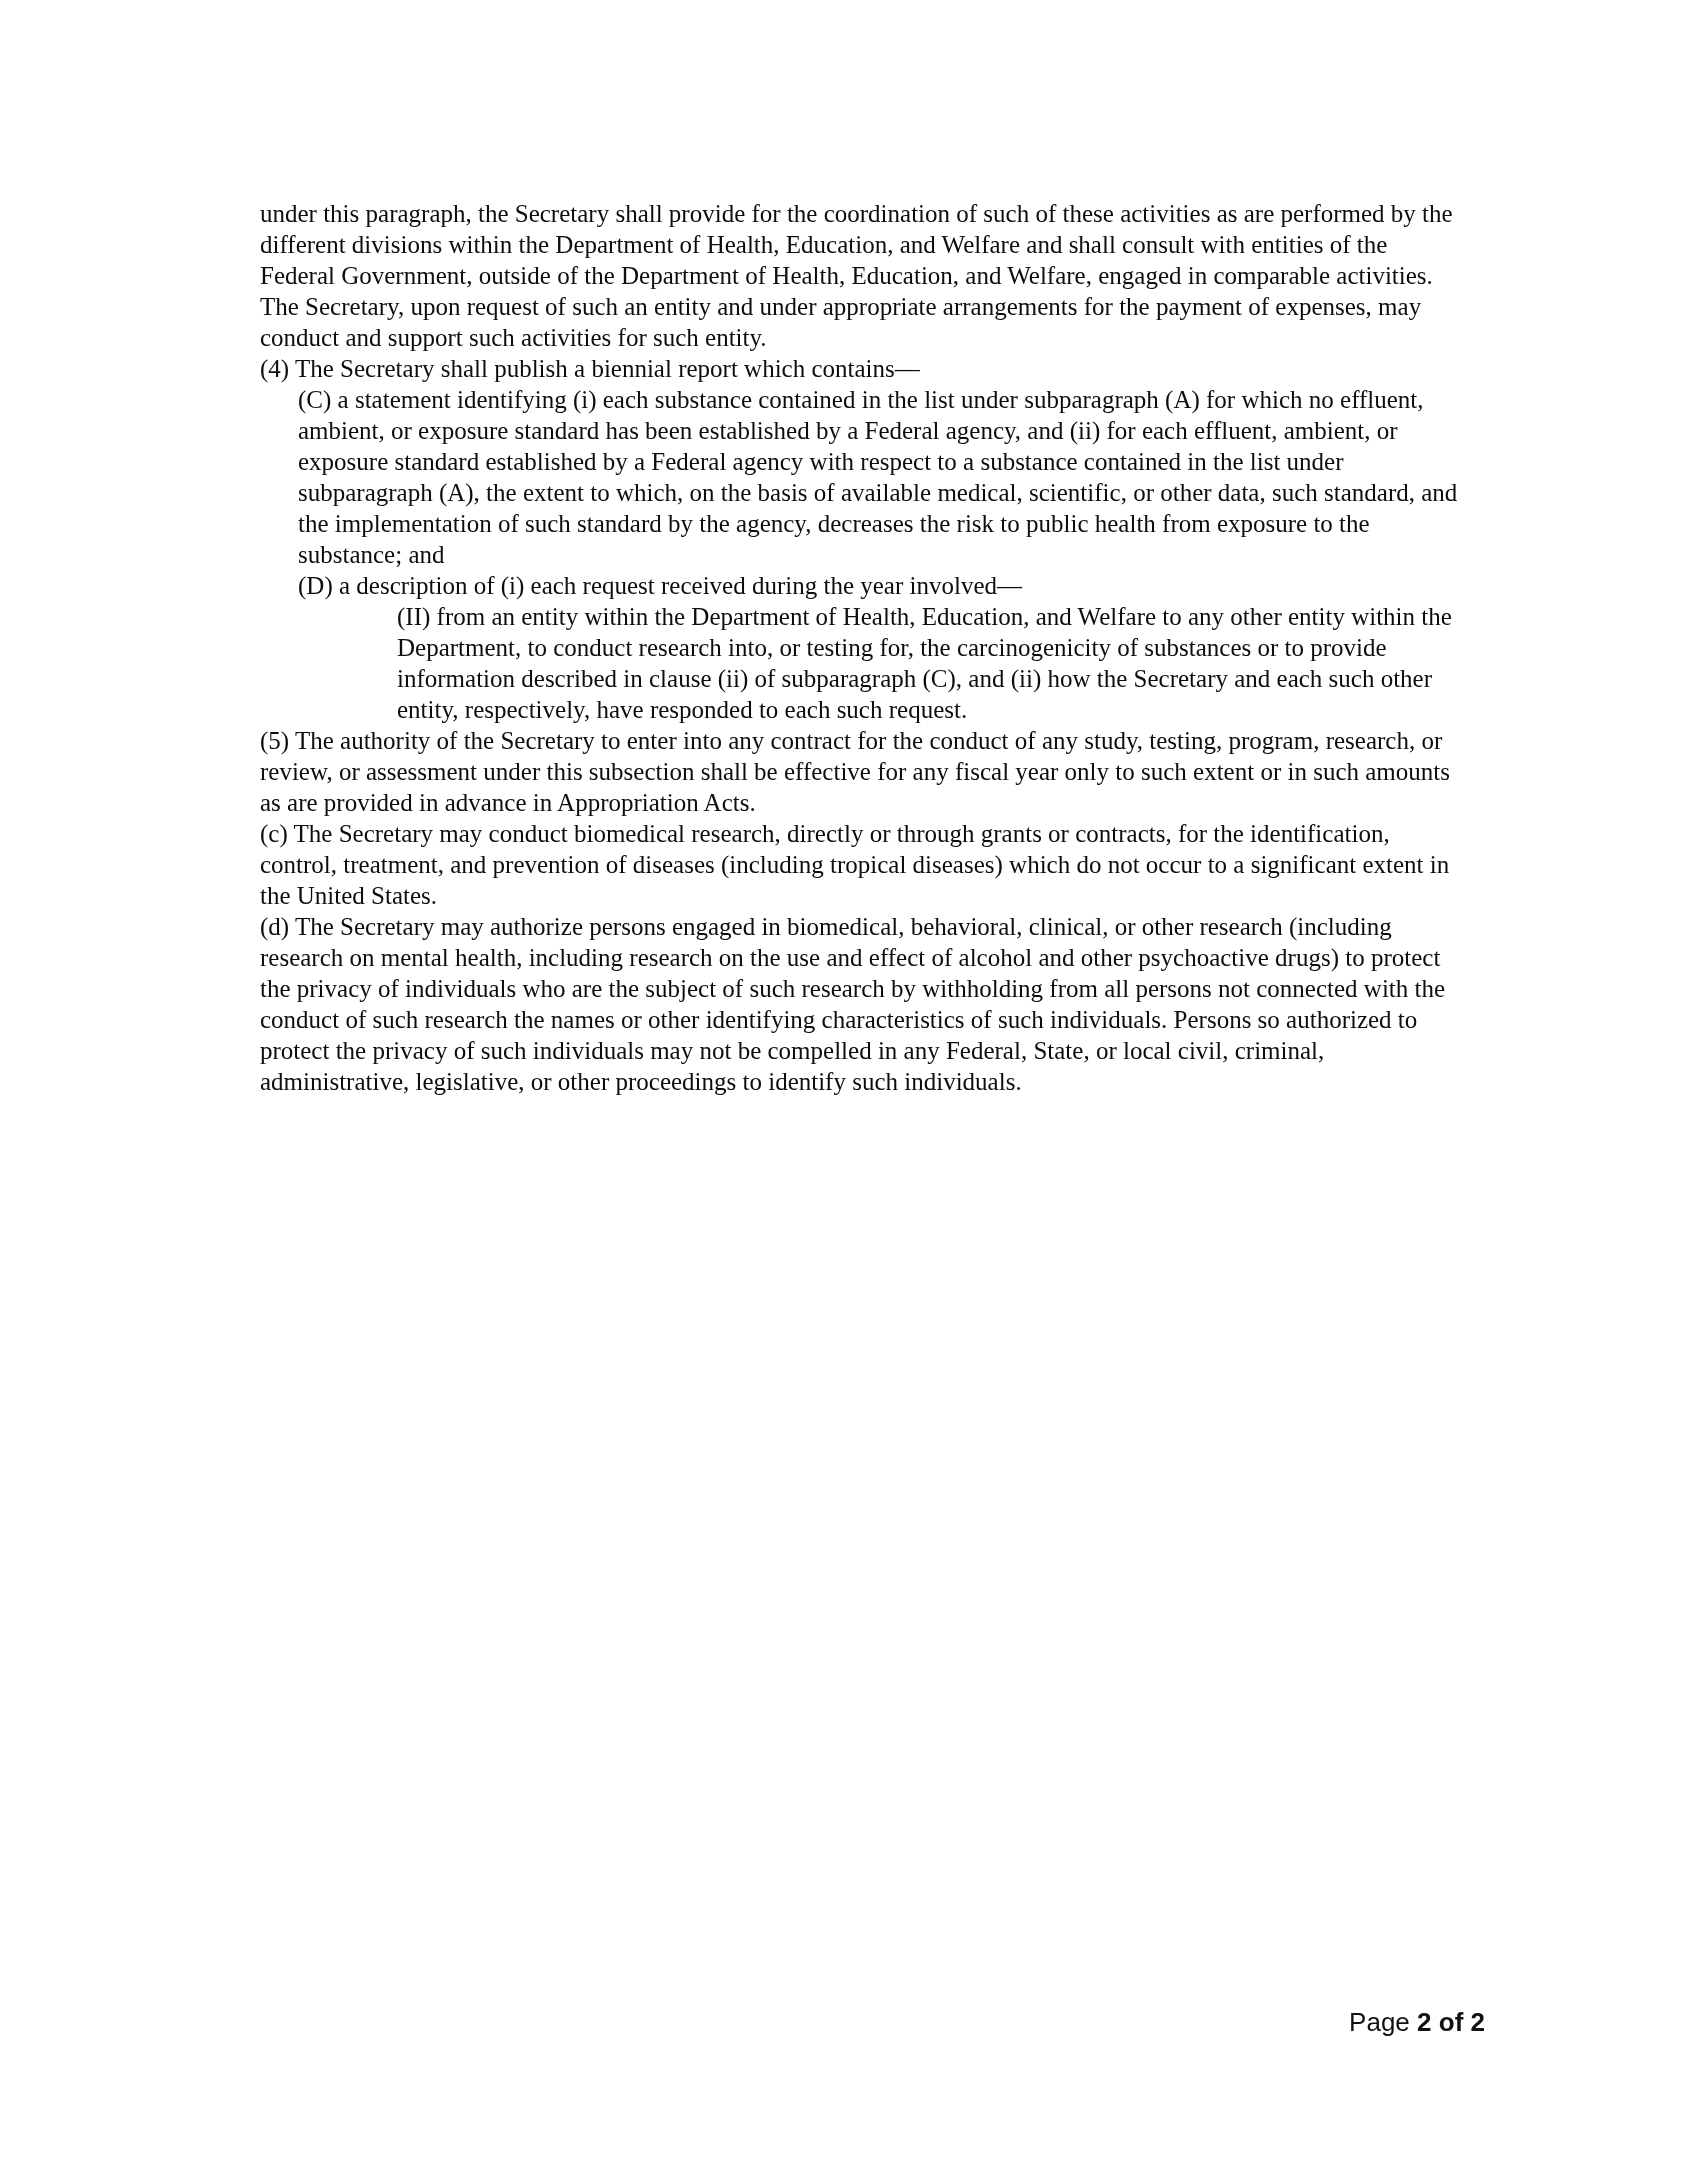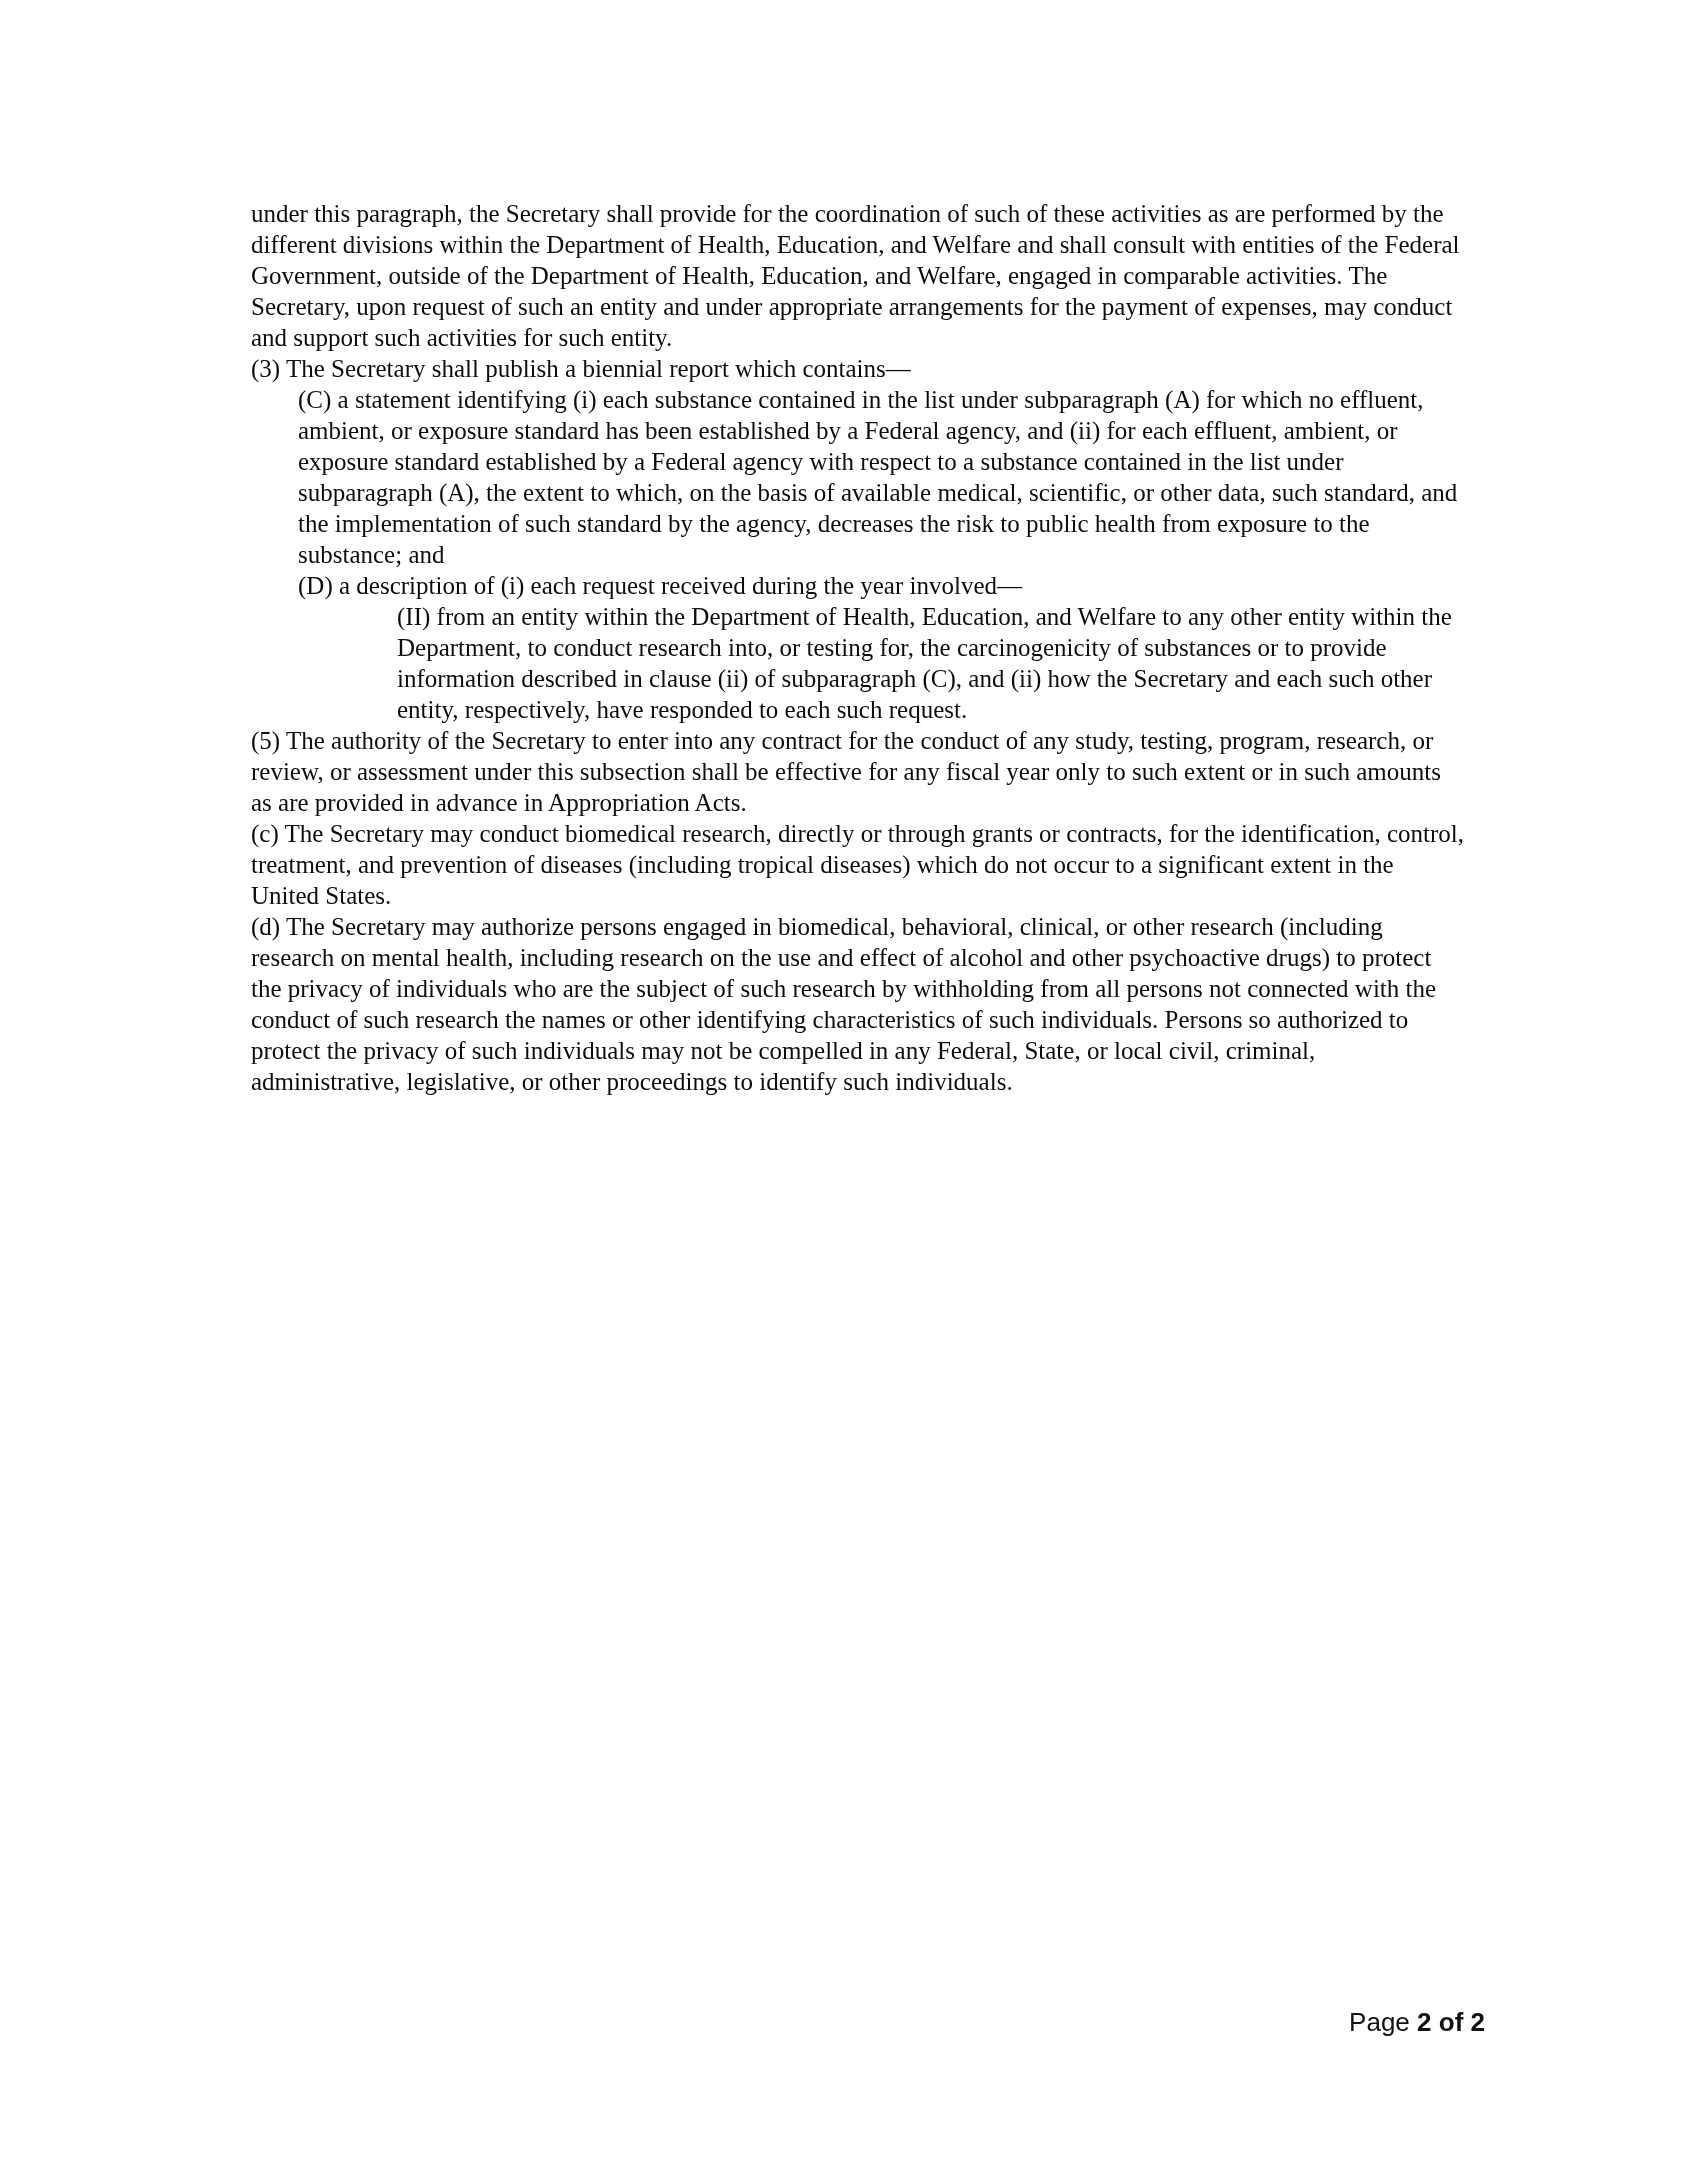--- a/index.html
+++ b/index.html
@@ -22,21 +22,21 @@
     top: 198px;
     width: 1216px;
     font-size: 25px;
     line-height: 31px;
     text-align: left;
   }
   .para {
     margin: 0;
     padding: 0;
   }
-  .indent-0 { margin-left: 3px; }
+  .indent-0 { margin-left: 12px; }
   .indent-1 { margin-left: 50px; }
   .indent-2 { margin-left: 149px; }
   .footer {
     position: absolute;
     top: 2006px;
     right: 198px;
     font-family: Liberation Sans, sans-serif;
     font-size: 26px;
     line-height: 32px;
     color: #111111;
@@ -46,21 +46,21 @@
     font-weight: 700;
   }
 </style>
 </head>
 <body>
 
 <div class="page">
 
   <div class="body-text">
       <p class="para indent-0">under this paragraph, the Secretary shall provide for the coordination of such of these activities as are performed by the different divisions within the Department of Health, Education, and Welfare and shall consult with entities of the Federal Government, outside of the Department of Health, Education, and Welfare, engaged in comparable activities. The Secretary, upon request of such an entity and under appropriate arrangements for the payment of expenses, may conduct and support such activities for such entity.</p>
-      <p class="para indent-0">(3) The Secretary shall publish a biennial report which contains—</p>
+      <p class="para indent-0">(4) The Secretary shall publish a biennial report which contains—</p>
       <p class="para indent-1">(C) a statement identifying (i) each substance contained in the list under subparagraph (A) for which no effluent, ambient, or exposure standard has been established by a Federal agency, and (ii) for each effluent, ambient, or exposure standard established by a Federal agency with respect to a substance contained in the list under subparagraph (A), the extent to which, on the basis of available medical, scientific, or other data, such standard, and the implementation of such standard by the agency, decreases the risk to public health from exposure to the substance; and</p>
       <p class="para indent-1">(D) a description of (i) each request received during the year involved—</p>
       <p class="para indent-2">(II) from an entity within the Department of Health, Education, and Welfare to any other entity within the Department, to conduct research into, or testing for, the carcinogenicity of substances or to provide information described in clause (ii) of subparagraph (C), and (ii) how the Secretary and each such other entity, respectively, have responded to each such request.</p>
       <p class="para indent-0">(5) The authority of the Secretary to enter into any contract for the conduct of any study, testing, program, research, or review, or assessment under this subsection shall be effective for any fiscal year only to such extent or in such amounts as are provided in advance in Appropriation Acts.</p>
       <p class="para indent-0">(c) The Secretary may conduct biomedical research, directly or through grants or contracts, for the identification, control, treatment, and prevention of diseases (including tropical diseases) which do not occur to a significant extent in the United States.</p>
       <p class="para indent-0">(d) The Secretary may authorize persons engaged in biomedical, behavioral, clinical, or other research (including research on mental health, including research on the use and effect of alcohol and other psychoactive drugs) to protect the privacy of individuals who are the subject of such research by withholding from all persons not connected with the conduct of such research the names or other identifying characteristics of such individuals. Persons so authorized to protect the privacy of such individuals may not be compelled in any Federal, State, or local civil, criminal, administrative, legislative, or other proceedings to identify such individuals.</p>
     </div>
 
   <div class="footer"><span>Page </span><span class="num-bold">2</span><span class="num-bold"> of </span><span class="num-bold">2</span></div>
 

